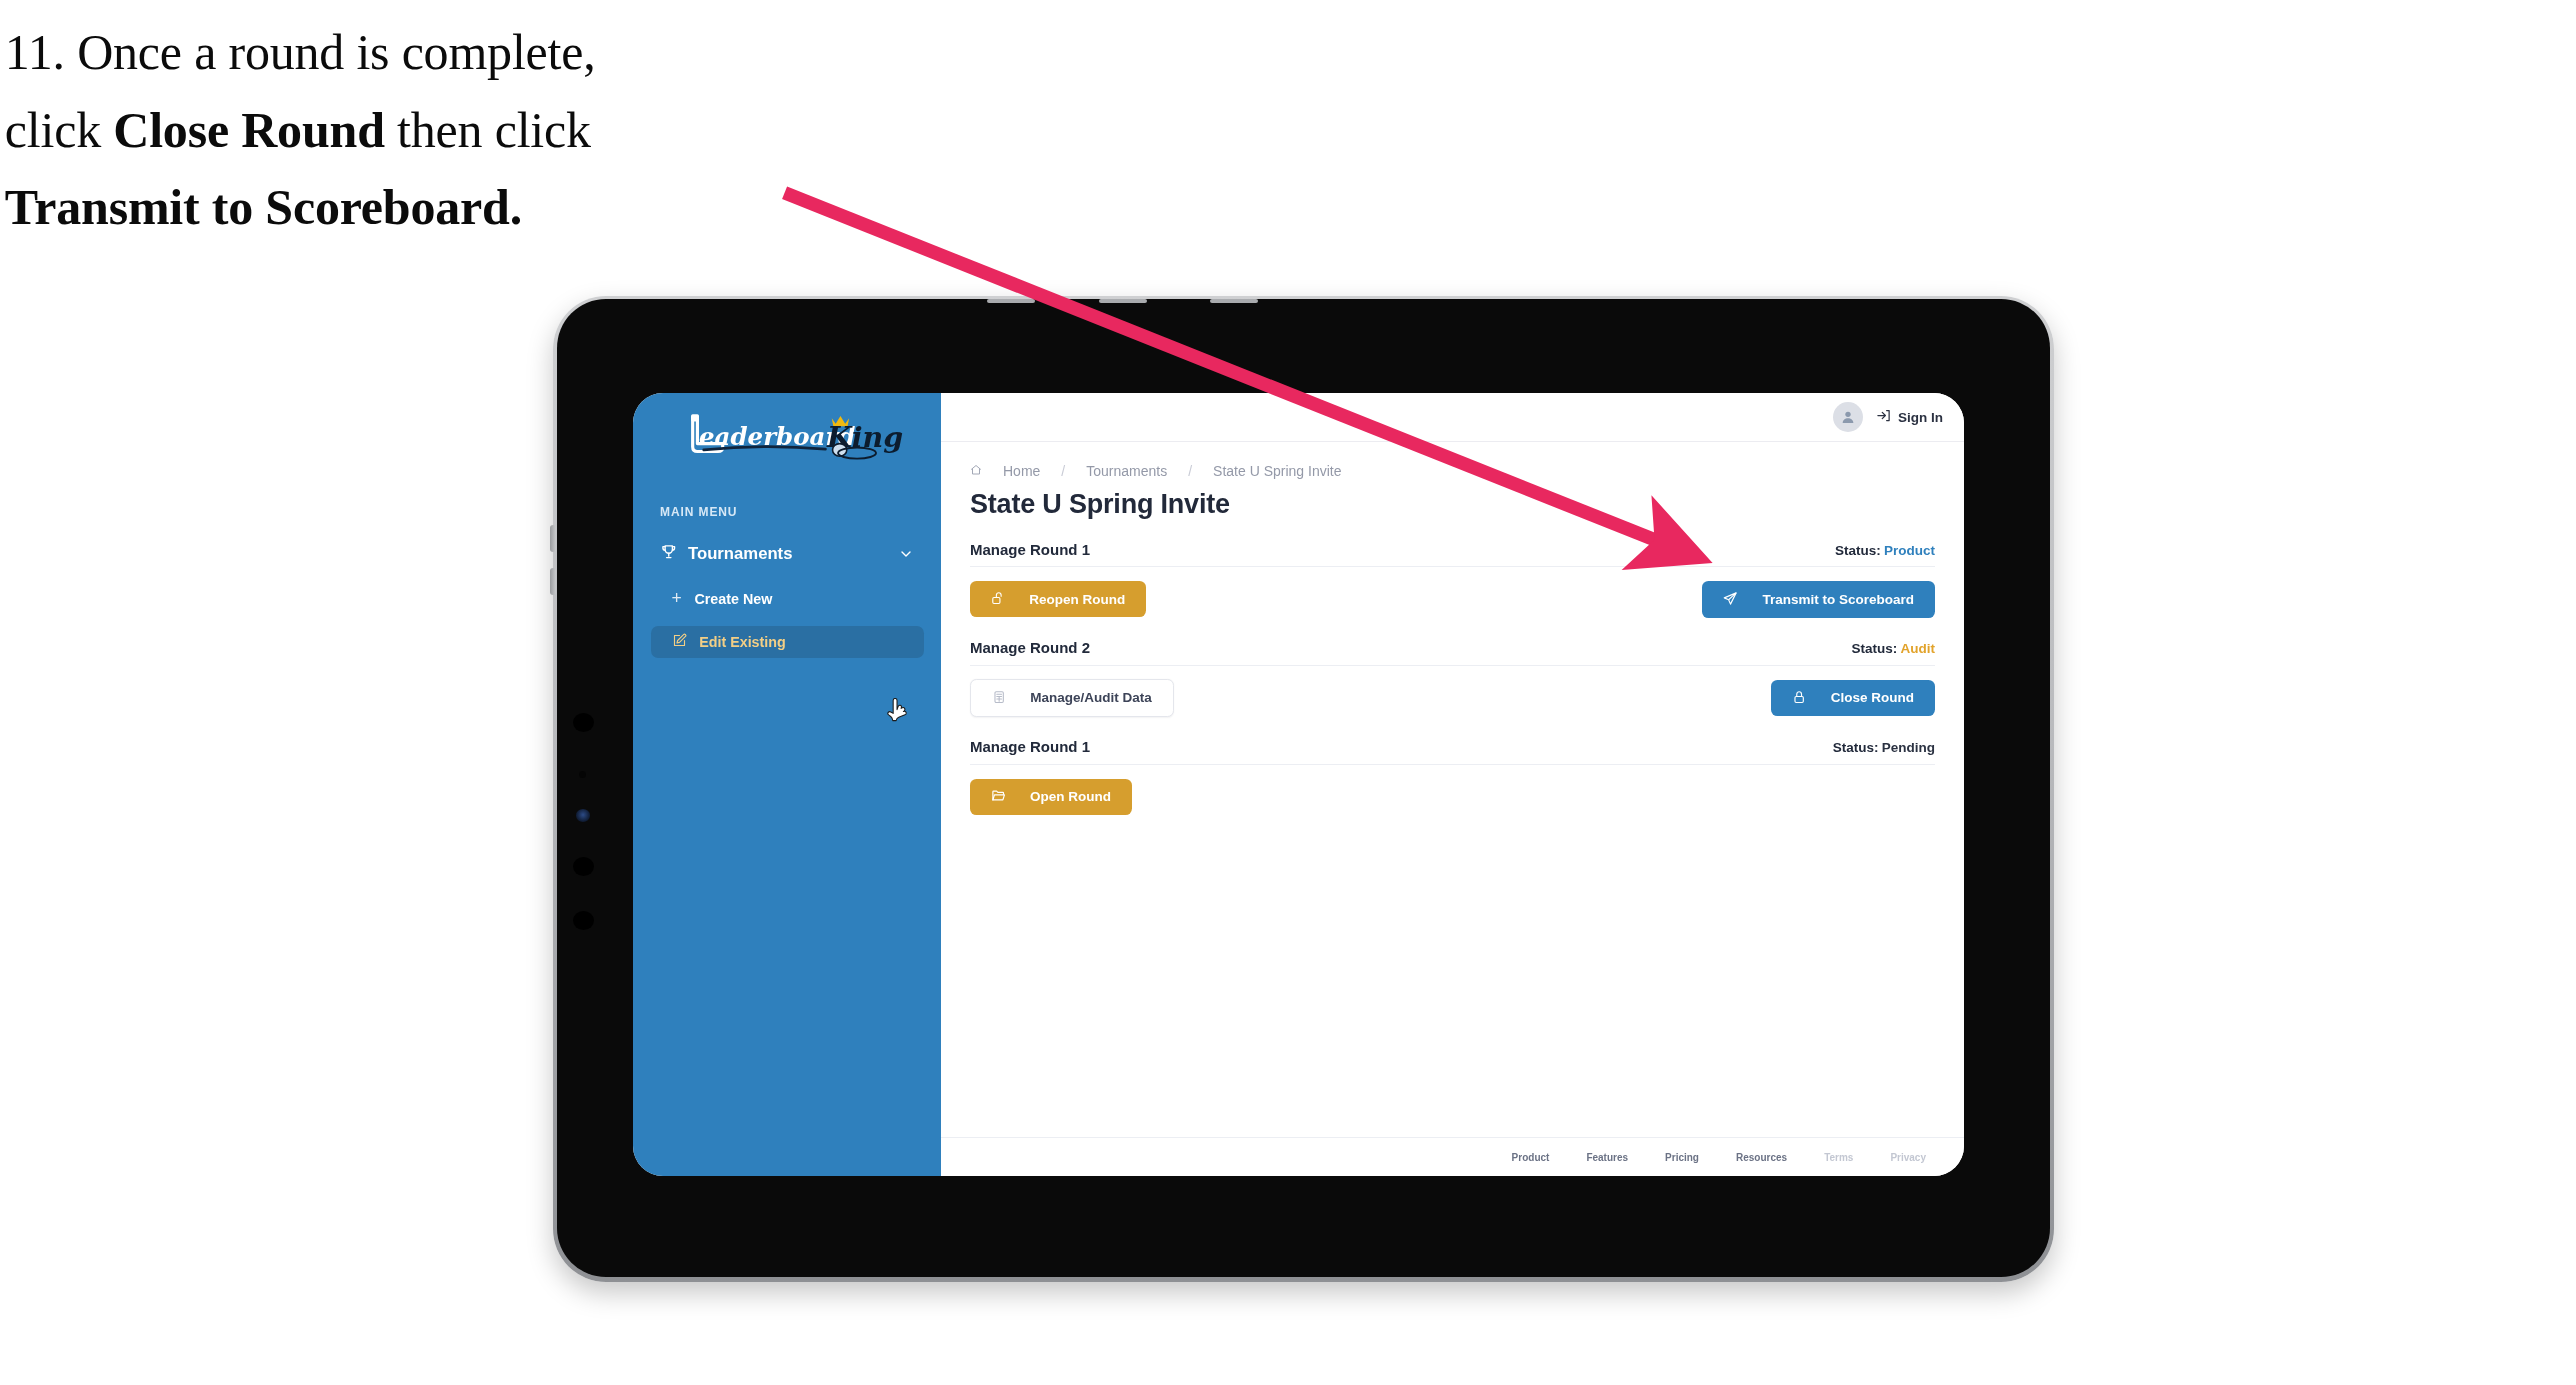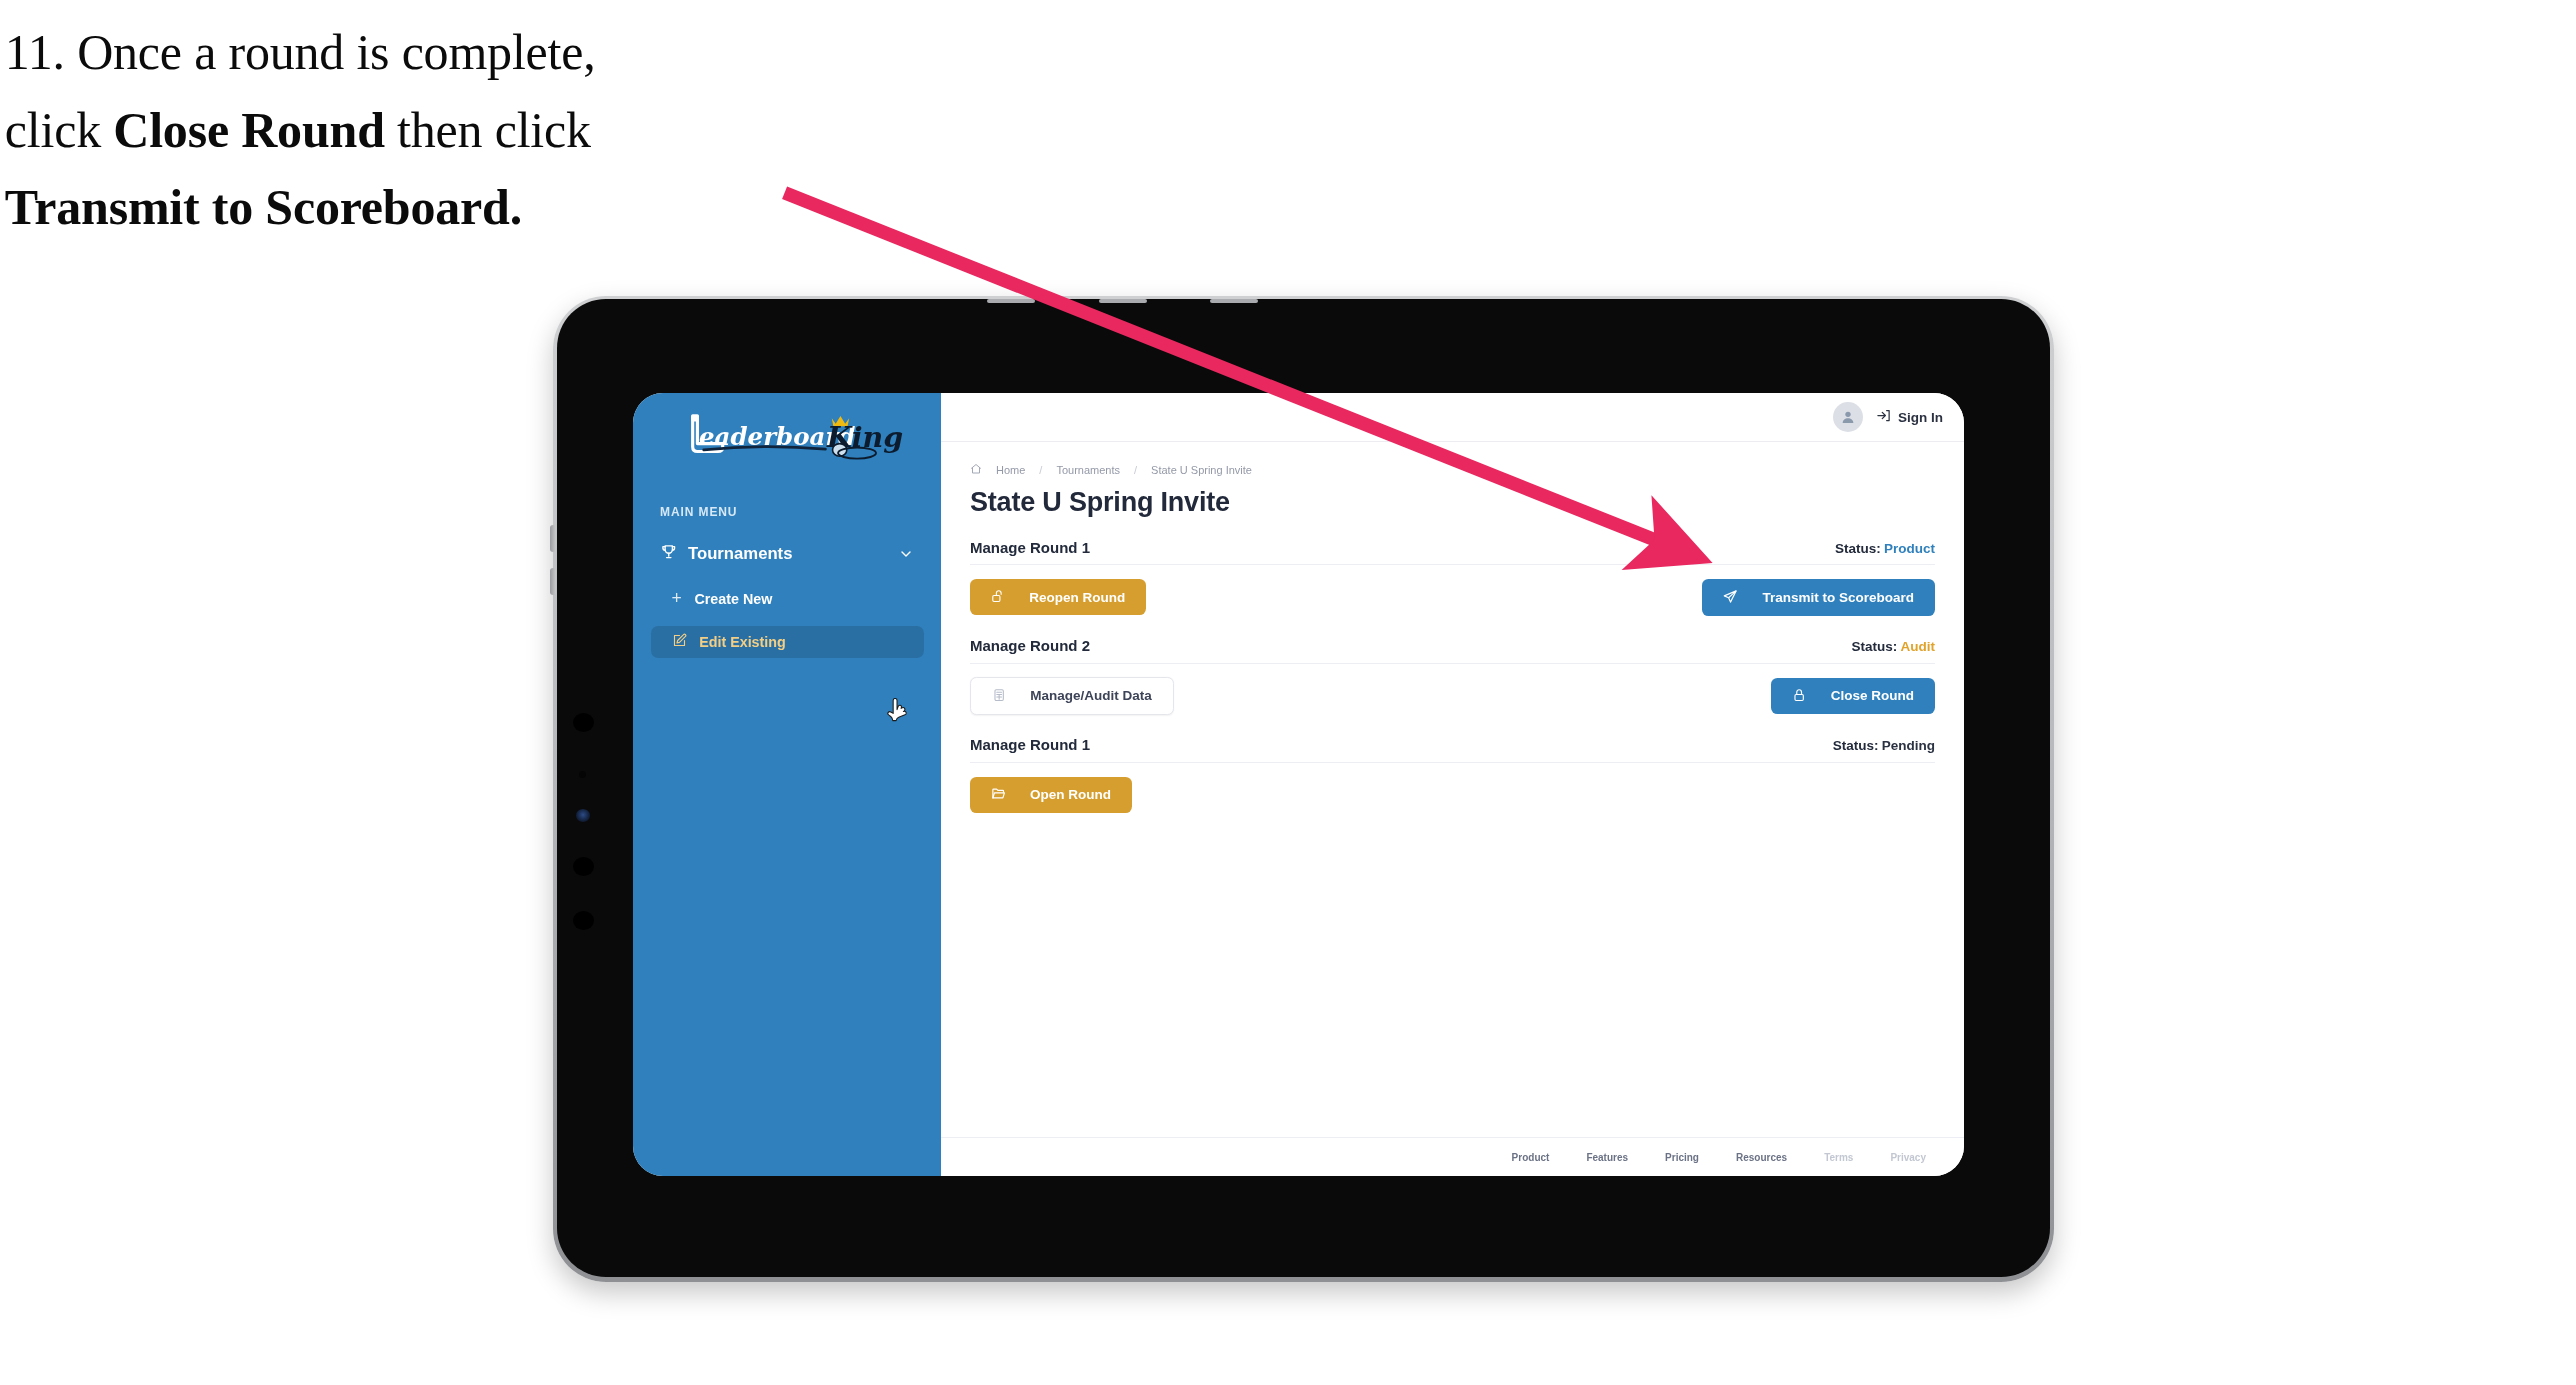--- a/index.html
+++ b/index.html
@@ -203,22 +203,22 @@
   }
 
   .content {
     padding: 21px 29px 0 29px;
     flex: 1 1 auto;
     min-height: 0;
   }
   .crumbs {
     display: flex;
     align-items: center;
-    gap: 14px;
-    font-size: 11px;
+    gap: 21px;
+    font-size: 14px;
     color: #9499a8;
     font-weight: 500;
   }
   .crumbs .sep { color: #c9ccd6; }
   .crumbs .c-link { cursor: pointer; }
   .page-title {
     font-size: 27px;
     font-weight: 700;
     color: #22293a;
     margin: 9.6px 0 0 0;

